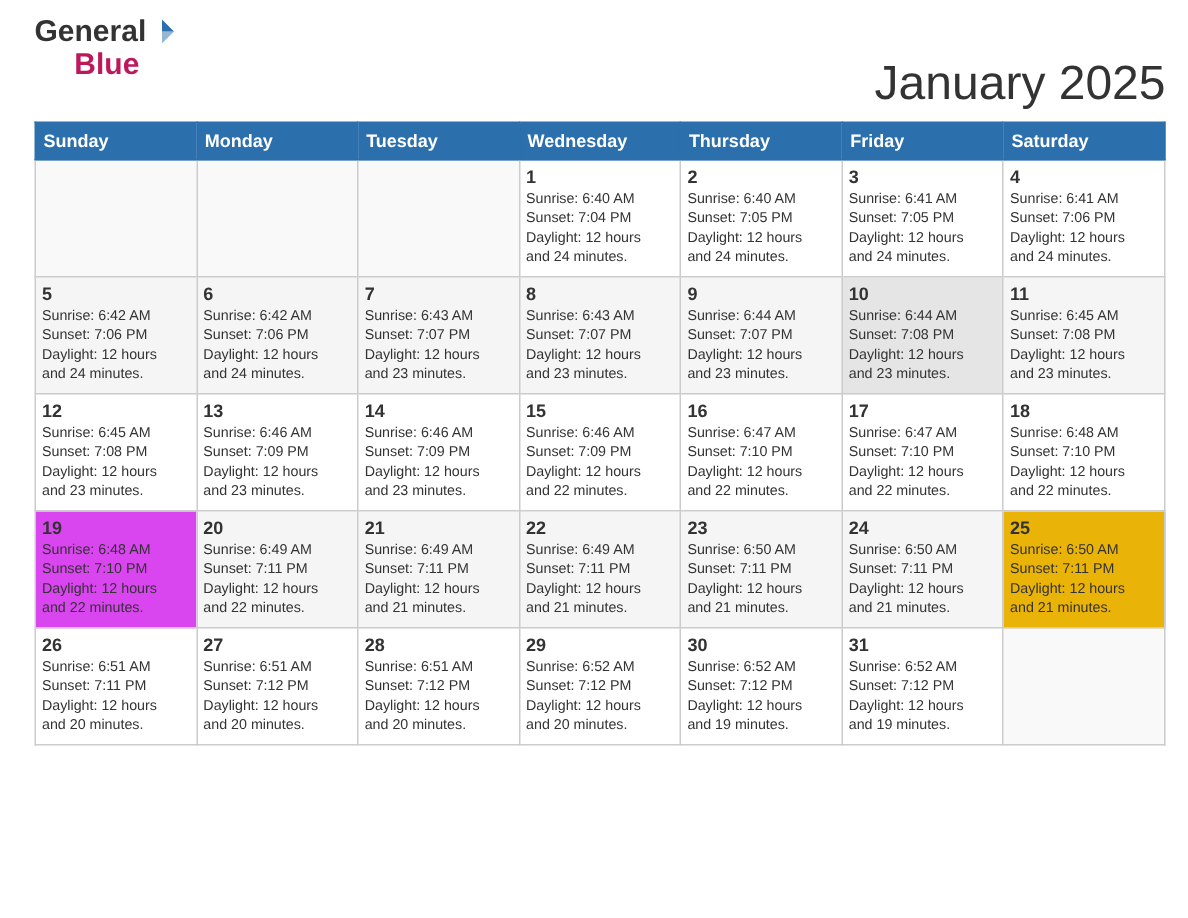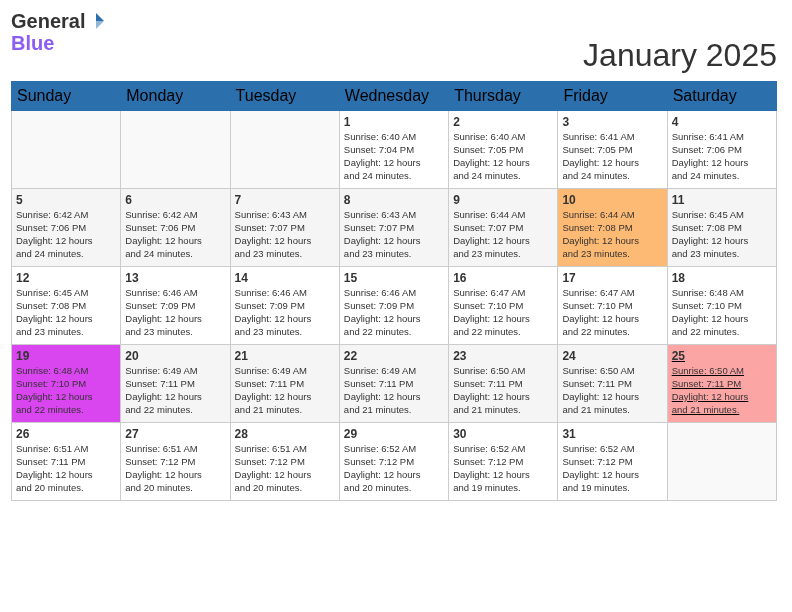--- a/index.html
+++ b/index.html
@@ -7,39 +7,39 @@
       font-family: Arial, sans-serif;
       background: #fff;
       width: 792px;
       height: 612px;
       overflow: hidden;
     }
     .page {
       width: 792px;
       height: 612px;
       background: #fff;
-      padding: 10px 15px 10px 11px;
+      padding: 10px 15px 10px 23px;
     }
     .header {
       display: flex;
       justify-content: space-between;
       align-items: flex-start;
       margin-bottom: 8px;
     }
     .logo {
       display: flex;
       align-items: center;
     }
     .logo-text {
       font-size: 20px;
       font-weight: bold;
       line-height: 1.1;
     }
     .logo-general { color: #333; }
-    .logo-blue { color: #8b5cf6; }
+    .logo-blue { color: #be185d; text-align: center; }
     .title-block {
       text-align: right;
       margin-top: 28px;
     }
     .month-title {
       font-size: 32px;
       font-weight: normal;
       color: #333;
       line-height: 1.1;
     }
@@ -47,25 +47,25 @@
       font-size: 14px;
       color: #555;
     }
     .calendar {
       width: 100%;
       border-collapse: collapse;
       table-layout: fixed;
     }
     .calendar th {
       background: #2c6fad;
-      color: #000000;
+      color: #ffffff;
       text-align: left;
       padding: 5px 5px;
-      font-size: 16px;
-      font-weight: normal;
+      font-size: 12px;
+      font-weight: bold;
       border: 1px solid #2c6fad;
     }
     .calendar td {
       border: 1px solid #ccc;
       vertical-align: top;
       padding: 4px 4px;
       width: 14.28%;
       height: 78px;
       background: #fff;
     }
@@ -163,21 +163,21 @@
             <div class="day-info">Sunrise: 6:43 AM<br>Sunset: 7:07 PM<br>Daylight: 12 hours<br>and 23 minutes.</div>
           </td>
           <td style="background: rgb(245, 245, 245);">
             <span class="day-num">8</span>
             <div class="day-info">Sunrise: 6:43 AM<br>Sunset: 7:07 PM<br>Daylight: 12 hours<br>and 23 minutes.</div>
           </td>
           <td style="background: rgb(245, 245, 245);">
             <span class="day-num">9</span>
             <div class="day-info">Sunrise: 6:44 AM<br>Sunset: 7:07 PM<br>Daylight: 12 hours<br>and 23 minutes.</div>
           </td>
-          <td style="background: #fdba74;">
+          <td style="background: #e5e5e5;">
             <span class="day-num">10</span>
             <div class="day-info">Sunrise: 6:44 AM<br>Sunset: 7:08 PM<br>Daylight: 12 hours<br>and 23 minutes.</div>
           </td>
           <td style="background: rgb(245, 245, 245);">
             <span class="day-num">11</span>
             <div class="day-info">Sunrise: 6:45 AM<br>Sunset: 7:08 PM<br>Daylight: 12 hours<br>and 23 minutes.</div>
           </td>
         </tr>
         <tr>
           <td>
@@ -227,21 +227,21 @@
             <div class="day-info">Sunrise: 6:49 AM<br>Sunset: 7:11 PM<br>Daylight: 12 hours<br>and 21 minutes.</div>
           </td>
           <td style="background: rgb(245, 245, 245);">
             <span class="day-num">23</span>
             <div class="day-info">Sunrise: 6:50 AM<br>Sunset: 7:11 PM<br>Daylight: 12 hours<br>and 21 minutes.</div>
           </td>
           <td style="background: rgb(245, 245, 245);">
             <span class="day-num">24</span>
             <div class="day-info">Sunrise: 6:50 AM<br>Sunset: 7:11 PM<br>Daylight: 12 hours<br>and 21 minutes.</div>
           </td>
-          <td style="background: #fca5a5; text-decoration: underline;">
+          <td style="background: #eab308;">
             <span class="day-num">25</span>
             <div class="day-info">Sunrise: 6:50 AM<br>Sunset: 7:11 PM<br>Daylight: 12 hours<br>and 21 minutes.</div>
           </td>
         </tr>
         <tr>
           <td>
             <span class="day-num">26</span>
             <div class="day-info">Sunrise: 6:51 AM<br>Sunset: 7:11 PM<br>Daylight: 12 hours<br>and 20 minutes.</div>
           </td>
           <td>

